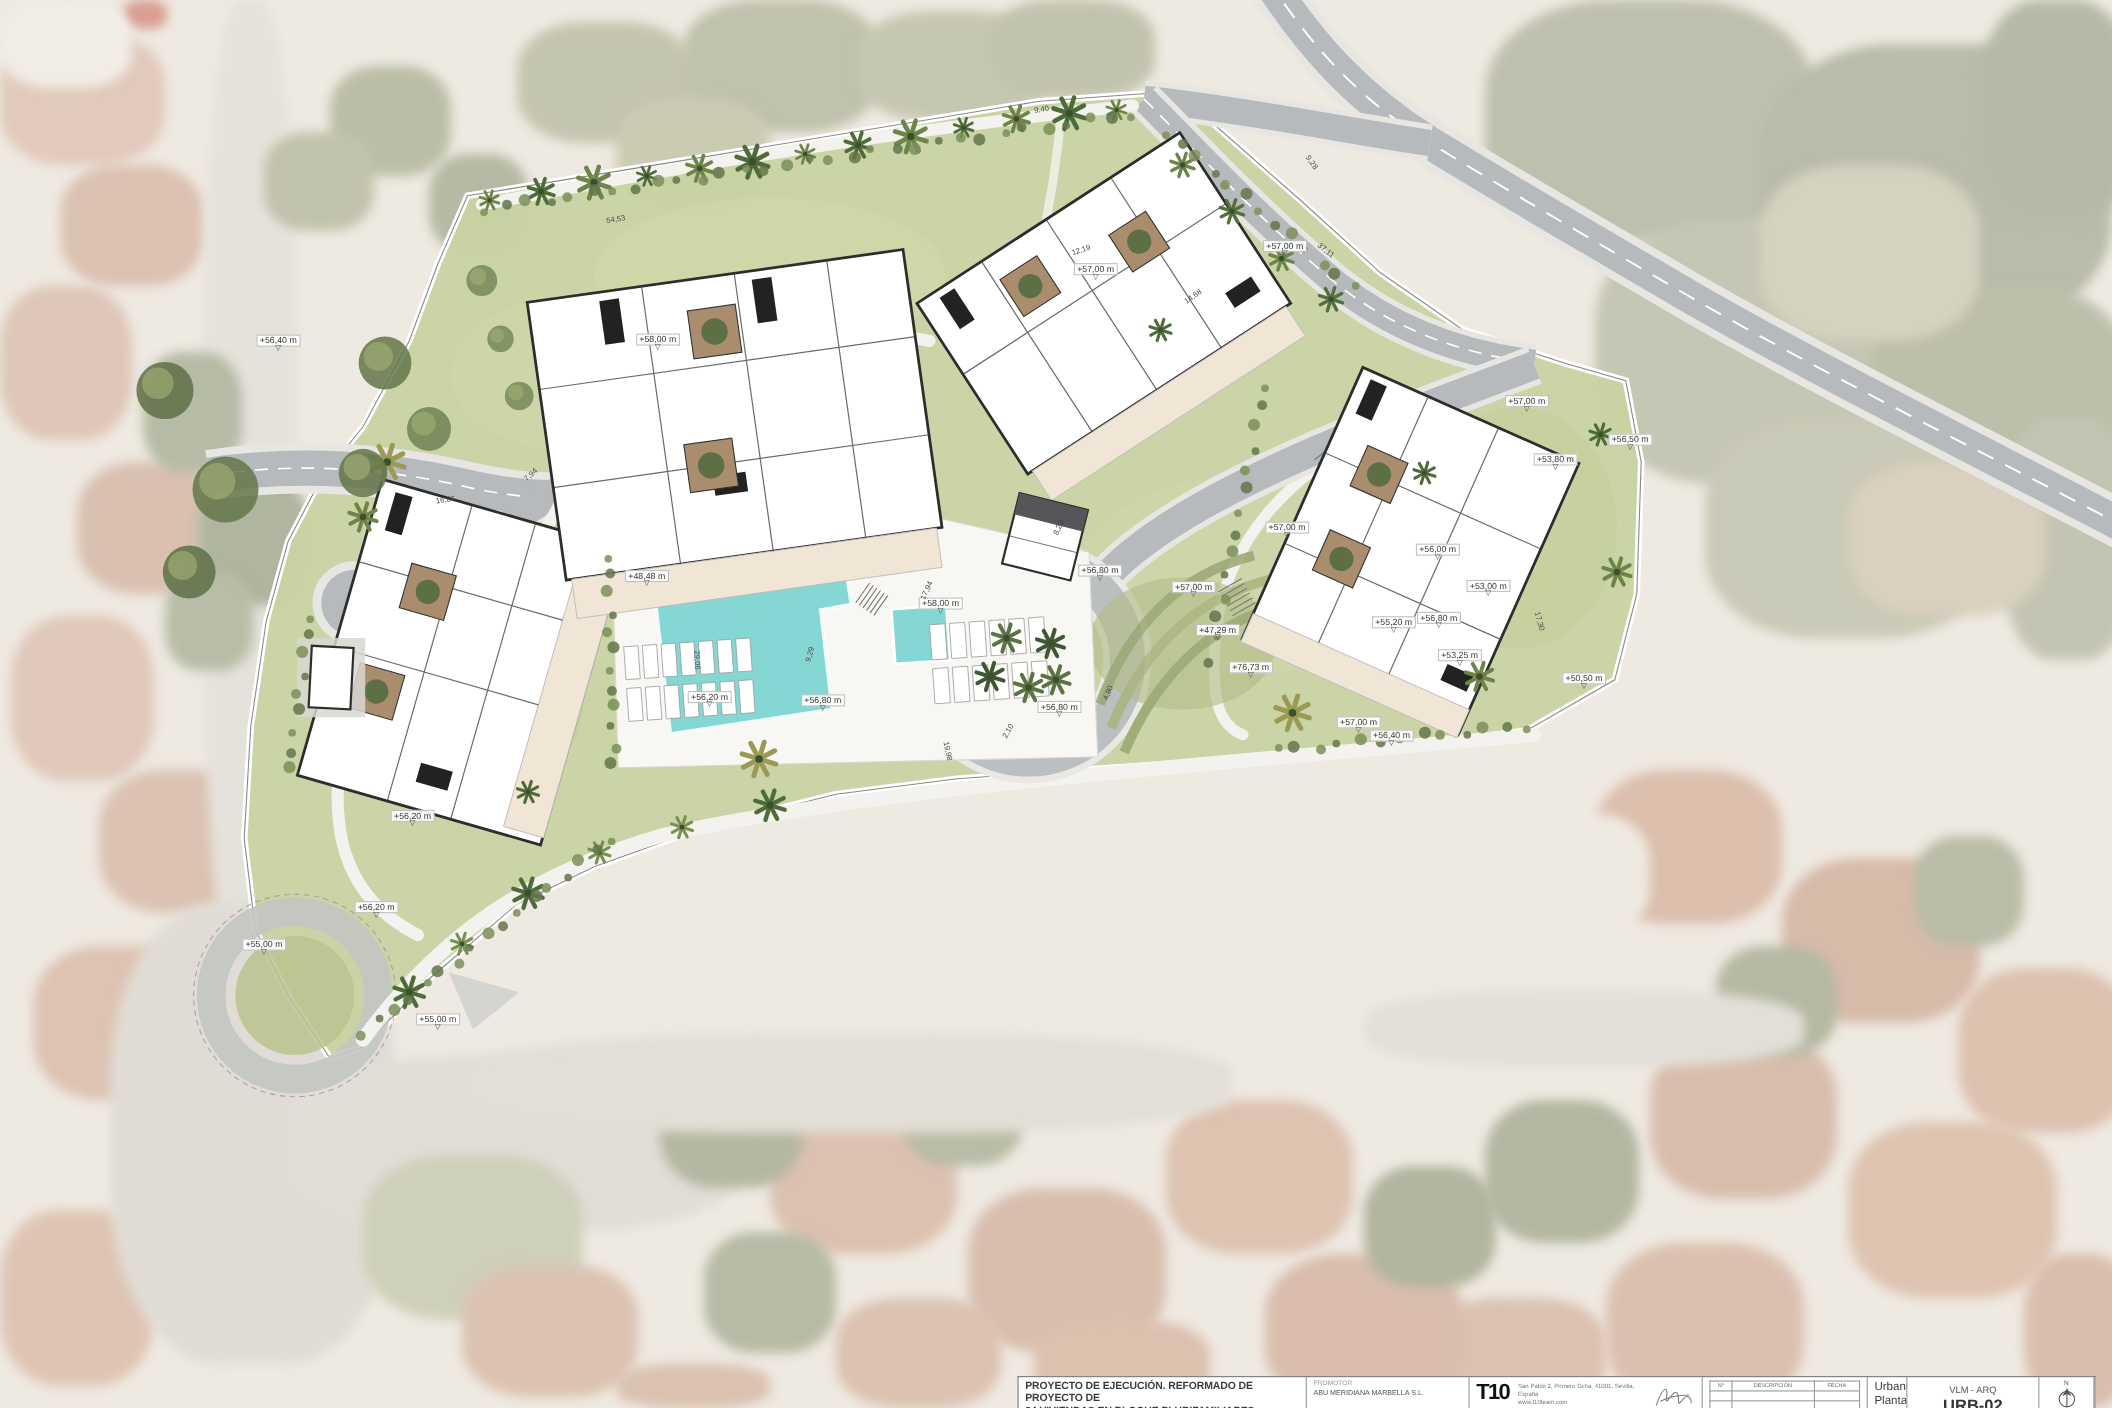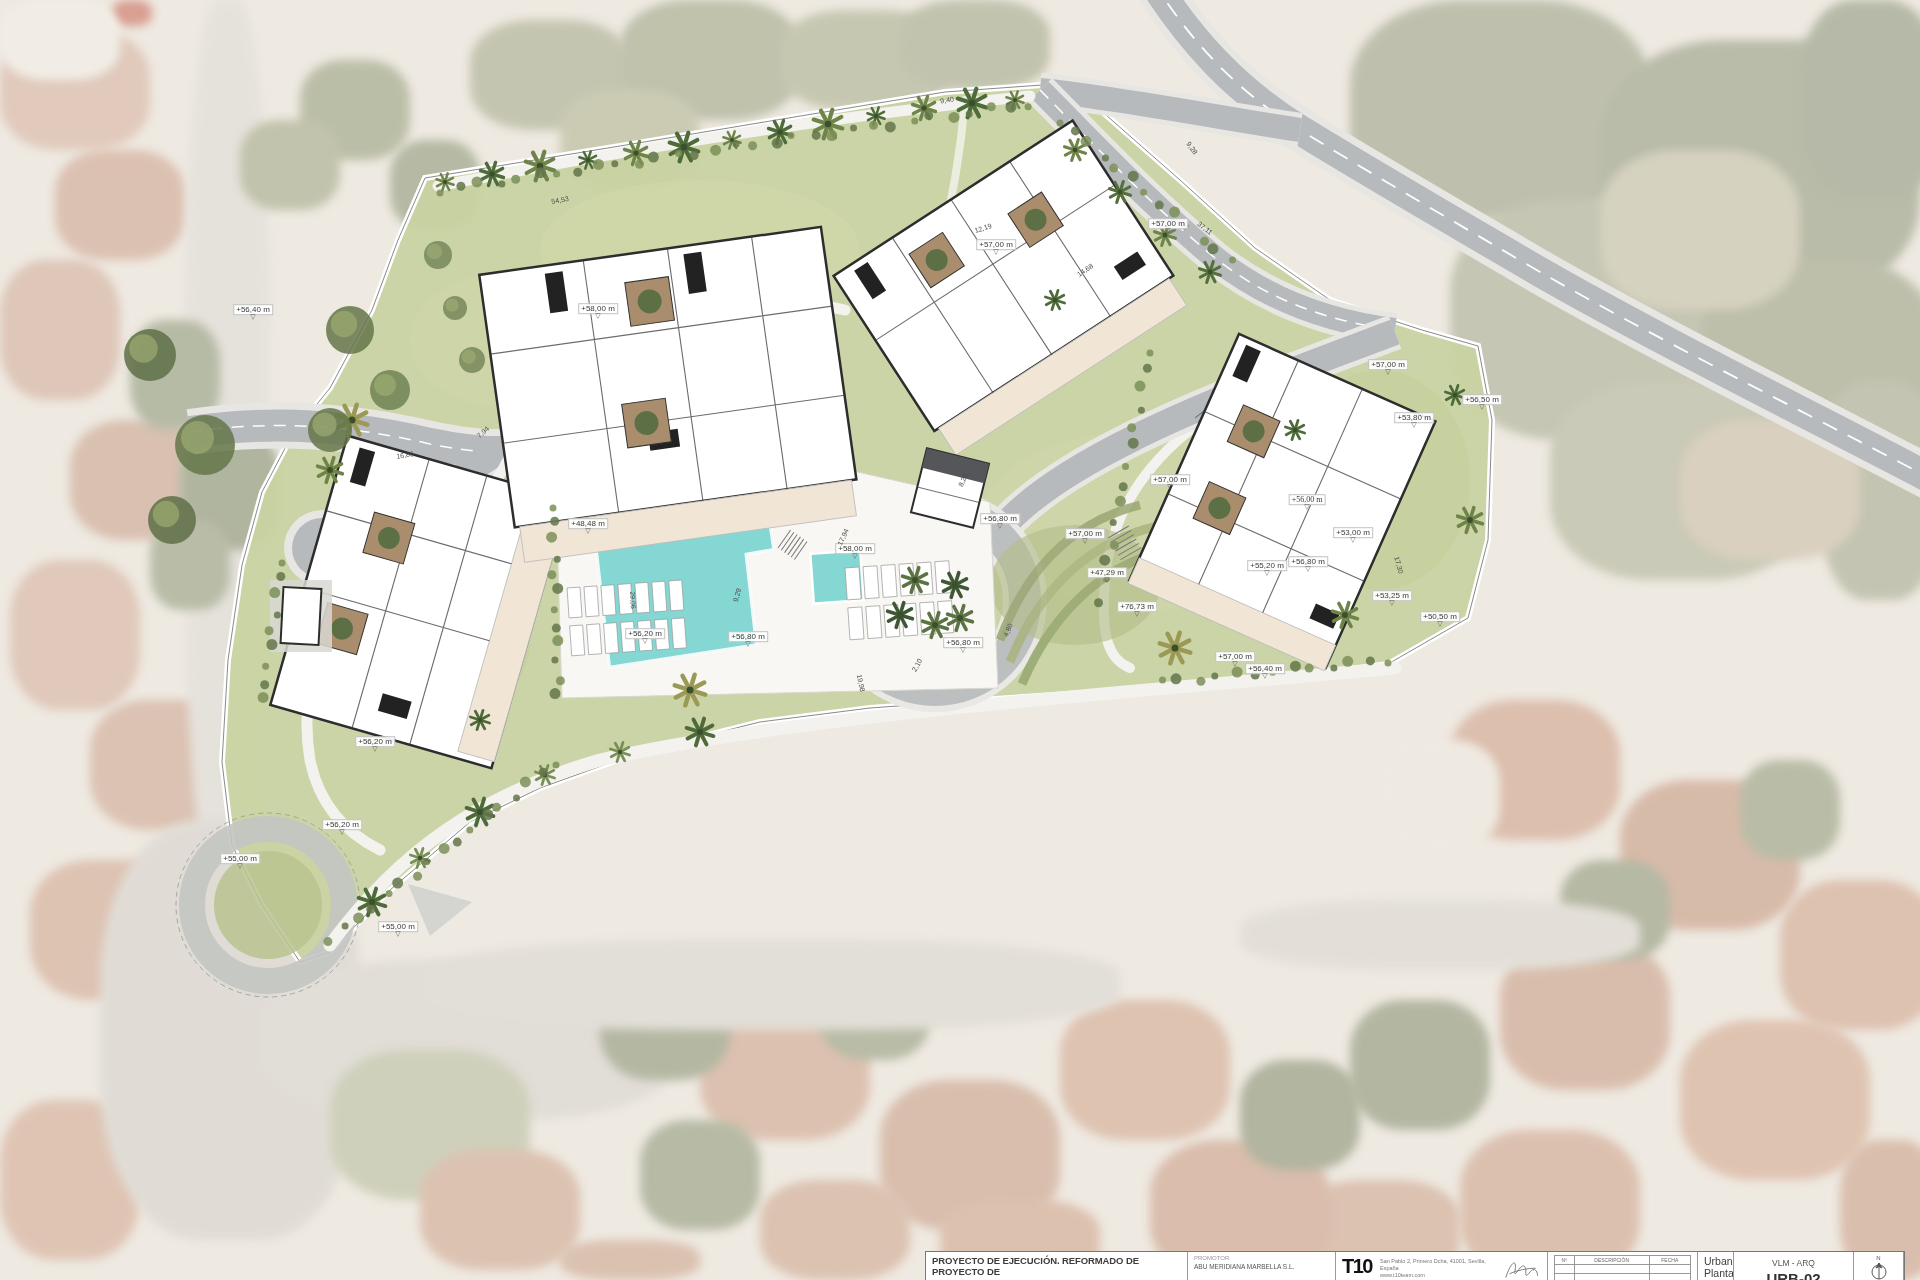--- a/index.html
+++ b/index.html
@@ -930,37 +930,37 @@
         <span class="tri">▽</span>
       </div>
       <div class="elab" style="left: 1137px; top: 610px;">
         <span class="t">+76,73 m</span>
         <span class="tri">▽</span>
       </div>
       <div class="elab" style="left: 1170px; top: 483px;">
         <span class="t">+57,00 m</span>
         <span class="tri">▽</span>
       </div>
-      <div class="elab" style="left: 1307px; top: 503px; font-family: Liberation Serif, serif;">
+      <div class="elab" style="left: 1307px; top: 503px;">
         <span class="t">+56,00 m</span>
         <span class="tri">▽</span>
       </div>
       <div class="elab" style="left: 1353px; top: 536px;">
         <span class="t">+53,00 m</span>
         <span class="tri">▽</span>
       </div>
       <div class="elab" style="left: 1308px; top: 565px;">
         <span class="t">+56,80 m</span>
         <span class="tri">▽</span>
       </div>
       <div class="elab" style="left: 1267px; top: 569px;">
         <span class="t">+55,20 m</span>
         <span class="tri">▽</span>
       </div>
-      <div class="elab" style="left: 1392px; top: 599px;">
+      <div class="elab" style="left: 1327px; top: 599px;">
         <span class="t">+53,25 m</span>
         <span class="tri">▽</span>
       </div>
       <div class="elab" style="left: 1440px; top: 620px;">
         <span class="t">+50,50 m</span>
         <span class="tri">▽</span>
       </div>
       <div class="elab" style="left: 1235px; top: 660px;">
         <span class="t">+57,00 m</span>
         <span class="tri">▽</span>

